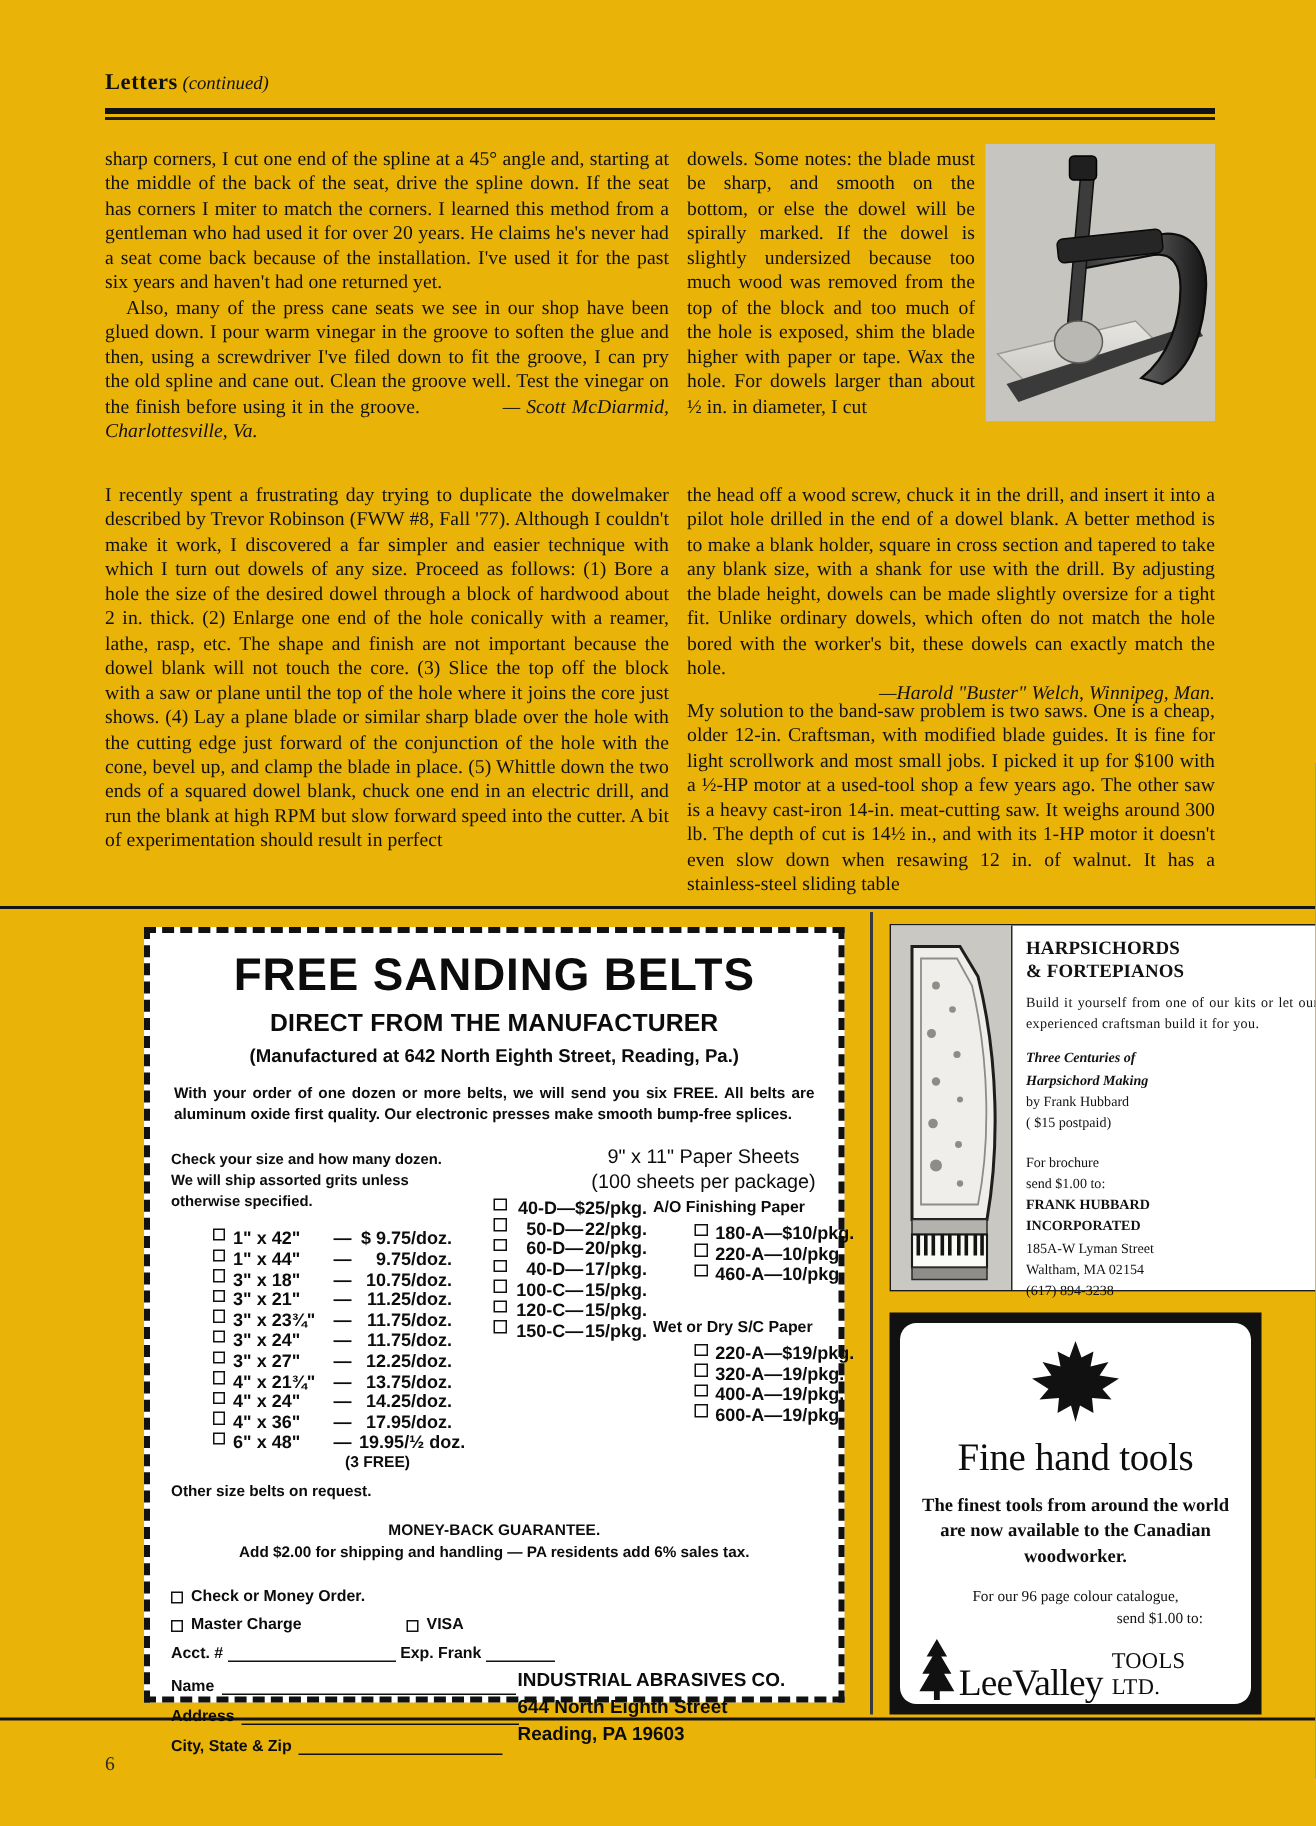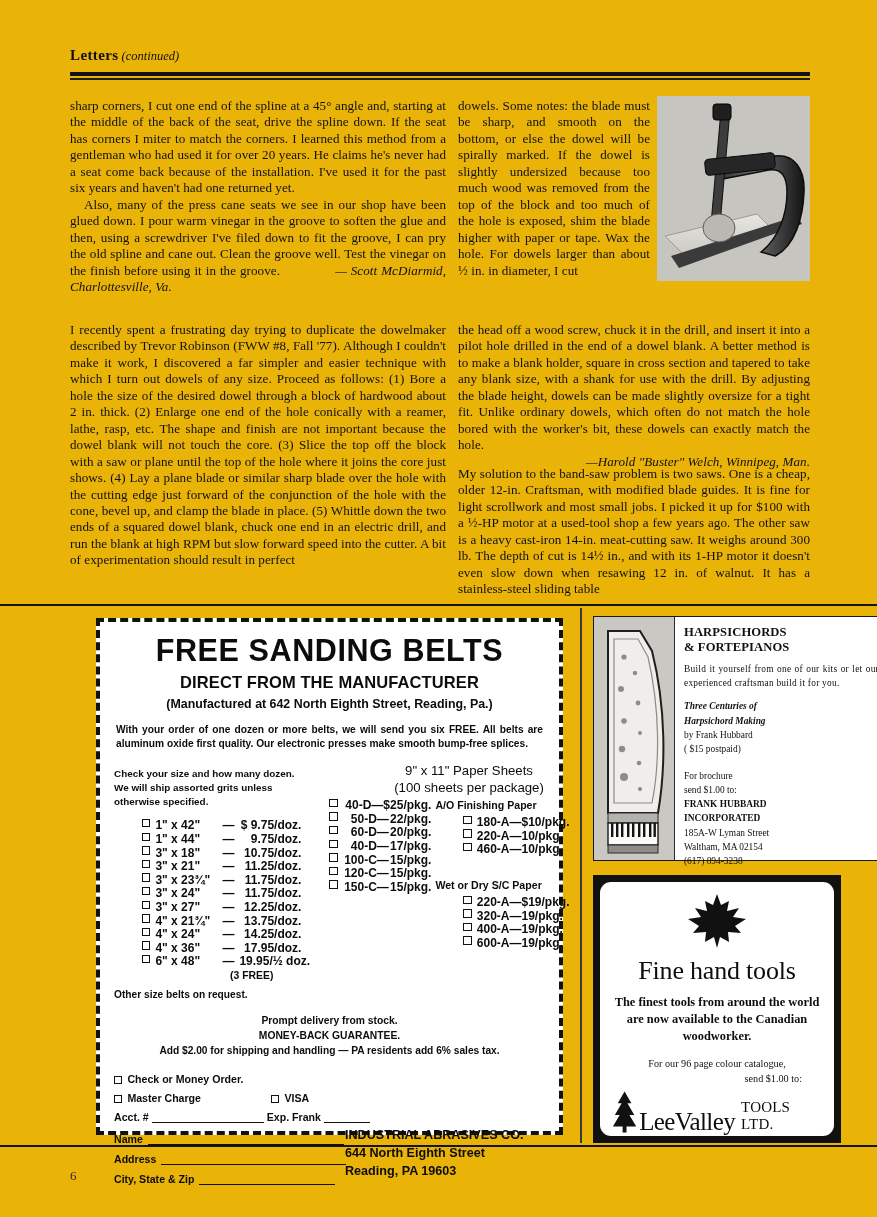--- a/index.html
+++ b/index.html
@@ -645,21 +645,20 @@
       </div>
 
       <div style="position:absolute; left:283px; top:140px; width:190px;">
         <div class="sb-sheets-head">
           <div>9" x 11" Paper Sheets</div>
           <div>(100 sheets per package)</div>
         </div>
       </div>
 
       <div class="sb-terms">
-        <div>Prompt delivery from stock.</div>
         <div>MONEY-BACK GUARANTEE.</div>
         <div class="t3">Add $2.00 for shipping and handling — PA residents add 6% sales tax.</div>
       </div>
 
       <div class="sb-form">
         <div class="fm-row">
           <span class="cb"></span>
           <span>Check or Money Order.</span>
         </div>
         <div class="fm-row">

